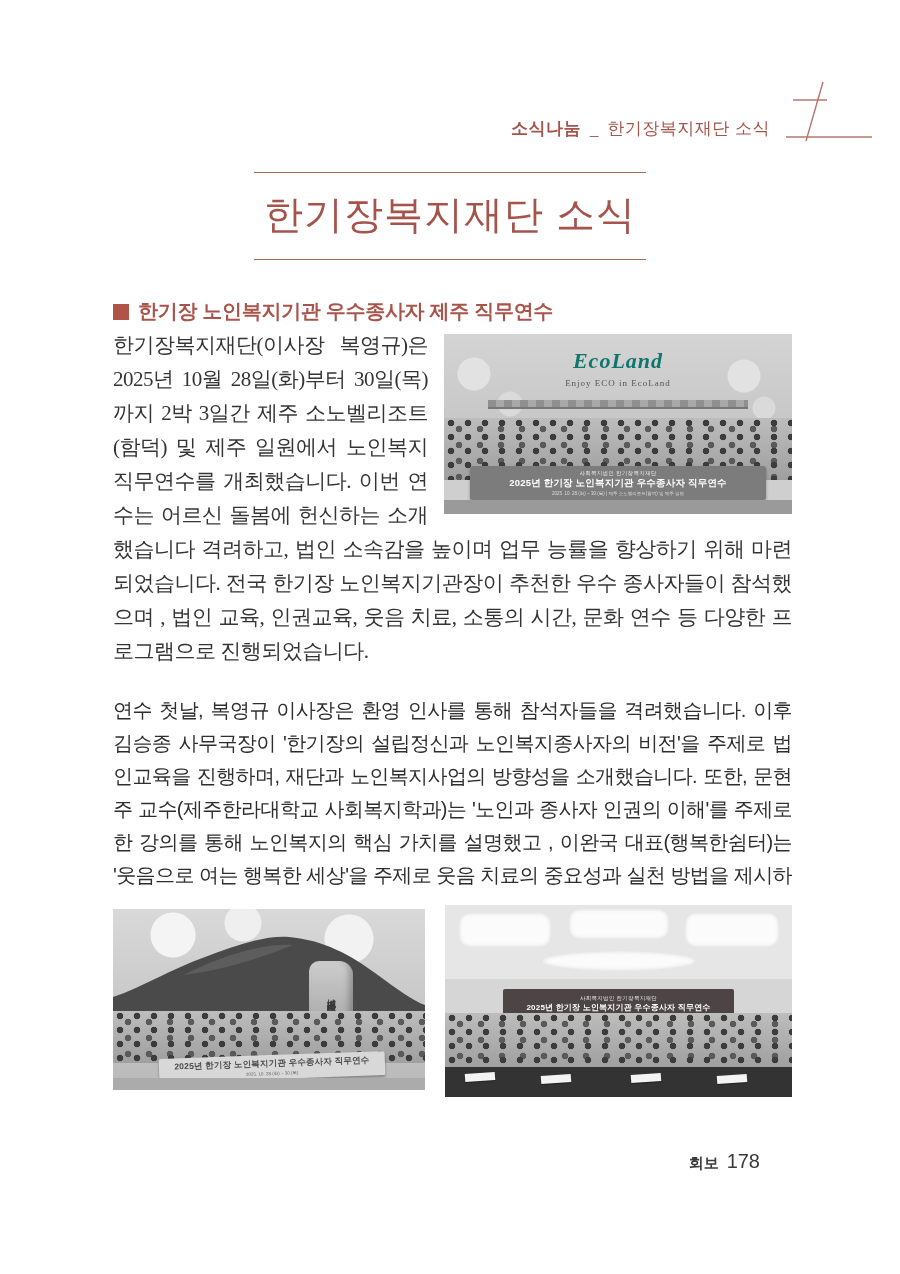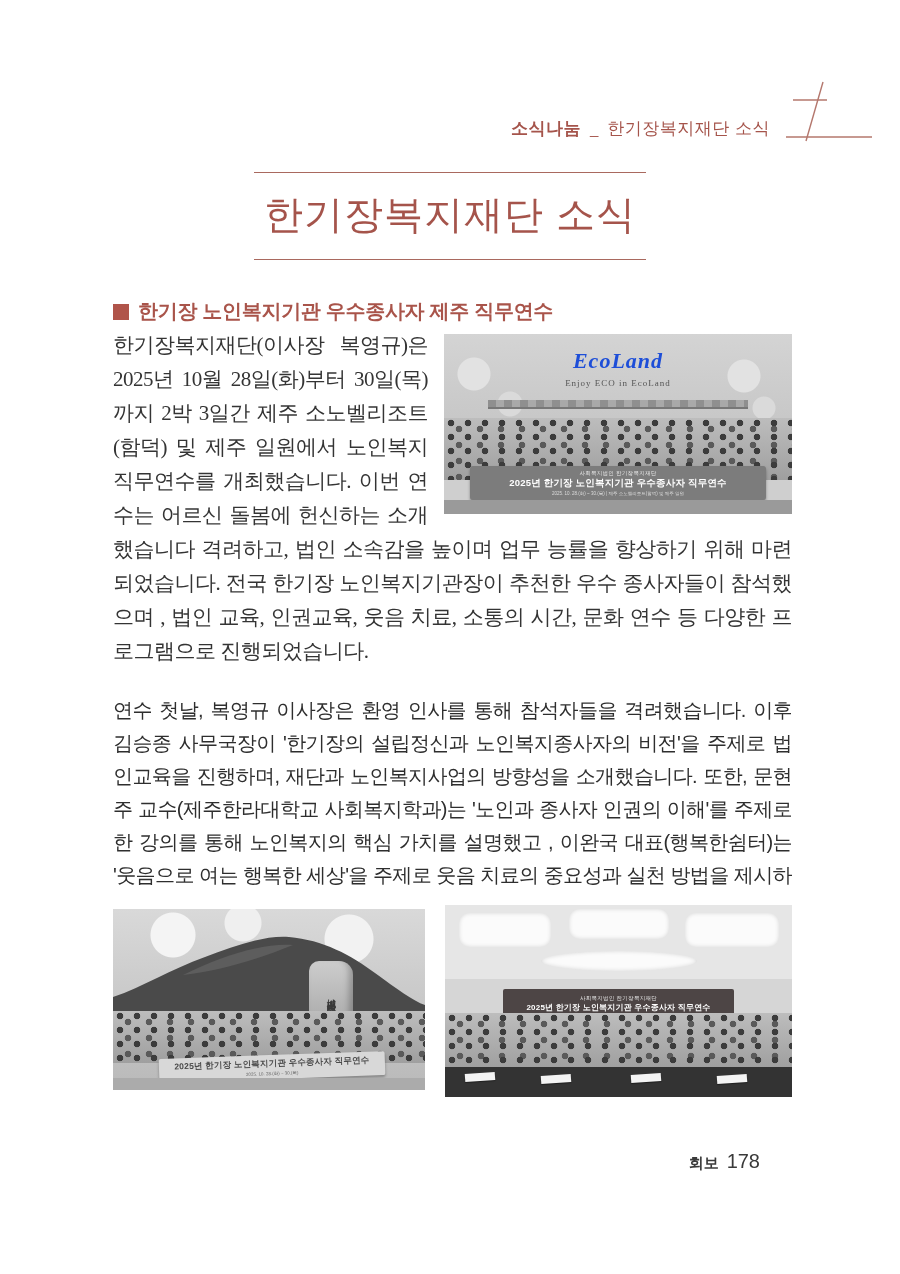--- a/index.html
+++ b/index.html
@@ -69,21 +69,21 @@
     background:
       radial-gradient(circle at 30px 40px, #e2e2e2 16px, rgba(0,0,0,0) 17px),
       radial-gradient(circle at 66px 70px, #dadada 12px, rgba(0,0,0,0) 13px),
       radial-gradient(circle at 300px 42px, #e2e2e2 16px, rgba(0,0,0,0) 17px),
       radial-gradient(circle at 320px 74px, #dadada 11px, rgba(0,0,0,0) 12px),
       linear-gradient(#d4d4d4, #c6c6c6);
   }
   .eco-logo {
     position:absolute; top:14px; left:0; right:0; text-align:center;
     font-family:"Liberation Serif", serif; font-style:italic; font-weight:bold;
-    font-size:22px; color:#1d4ed8; letter-spacing:1px;
+    font-size:22px; color:#0f766e; letter-spacing:1px;
   }
   .eco-tagline {
     position:absolute; top:44px; left:0; right:0; text-align:center;
     font-family:"Liberation Serif", serif; font-size:9px; color:#555;
     letter-spacing:1px;
   }
   .eco-awning {
     position:absolute; top:66px; left:44px; right:44px; height:9px;
     background:repeating-linear-gradient(90deg,#8f8f8f 0 8px,#a9a9a9 8px 16px);
     border-bottom:2px solid #777;

